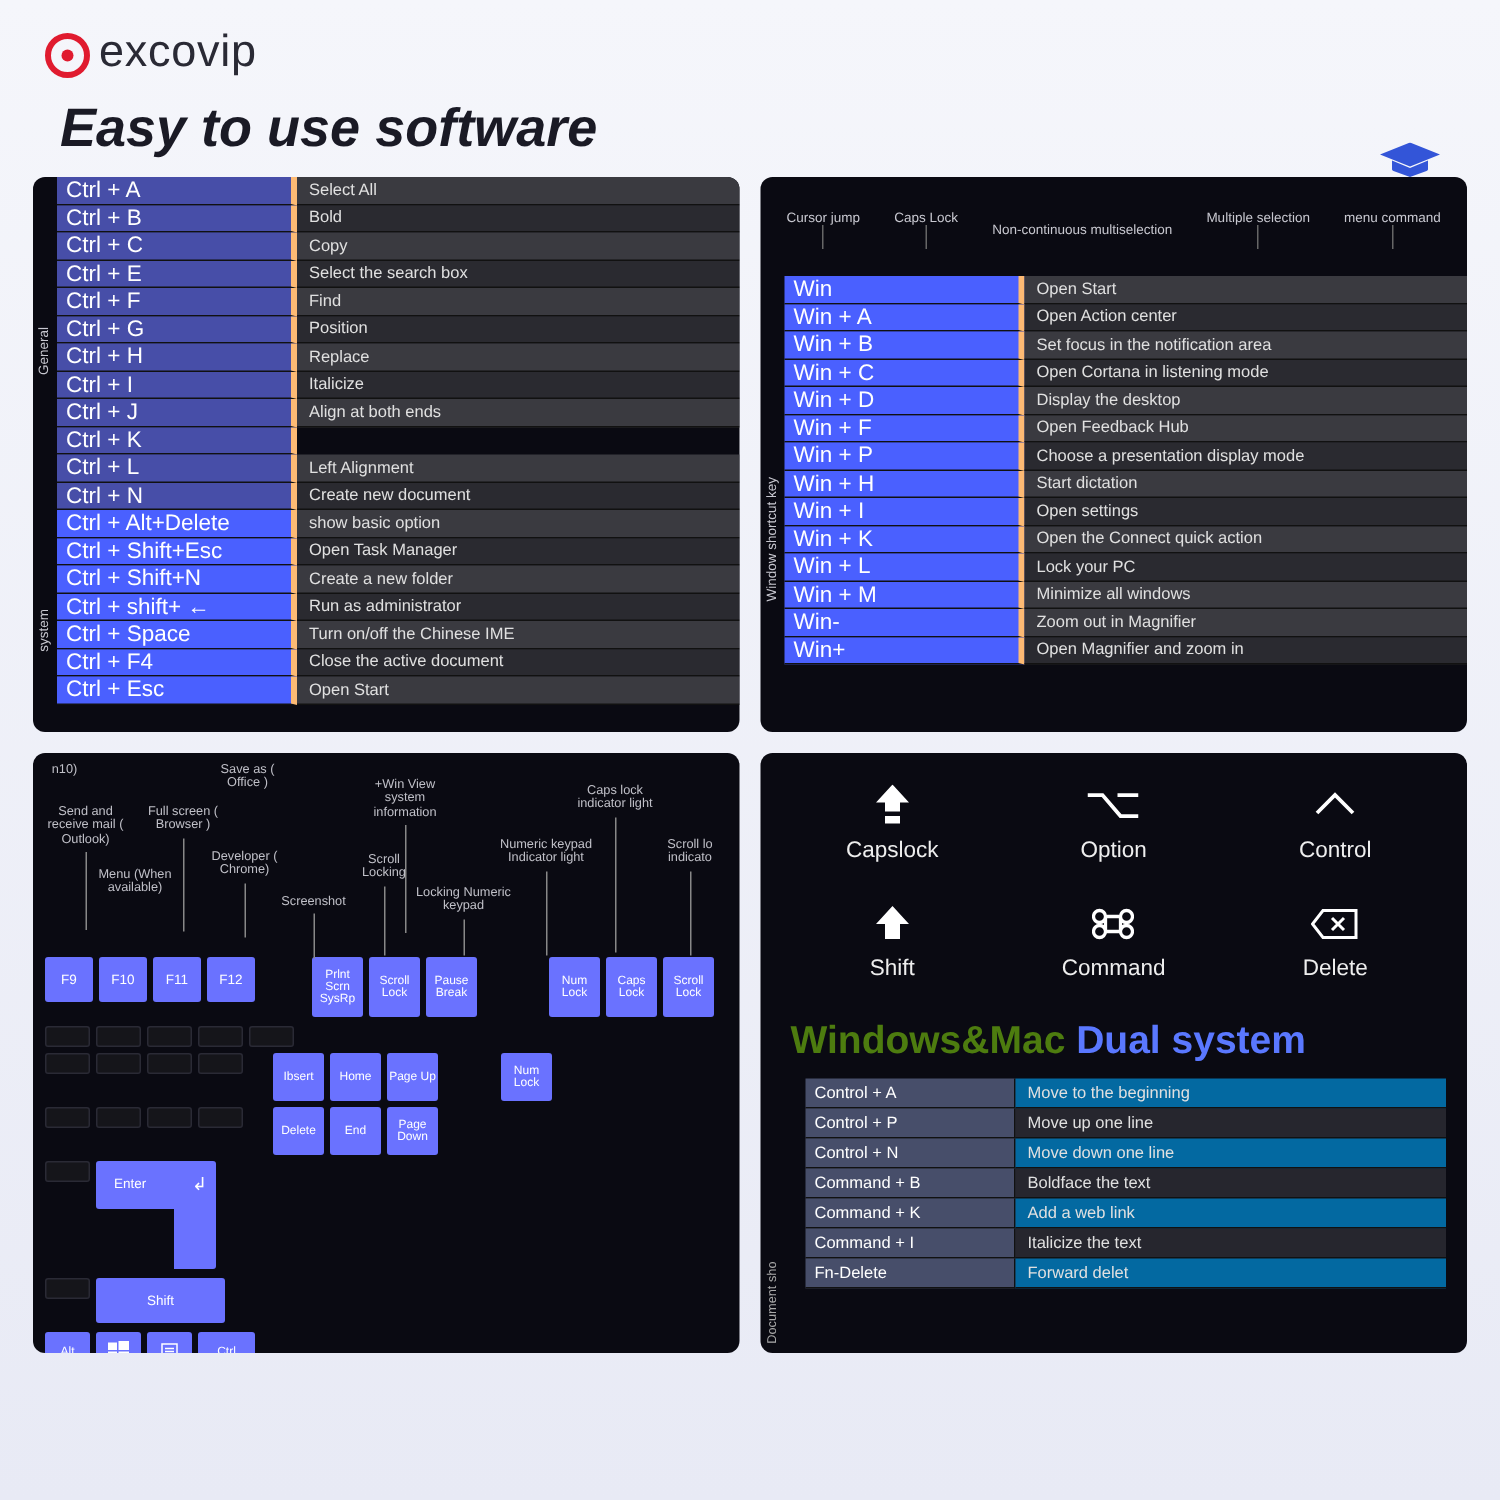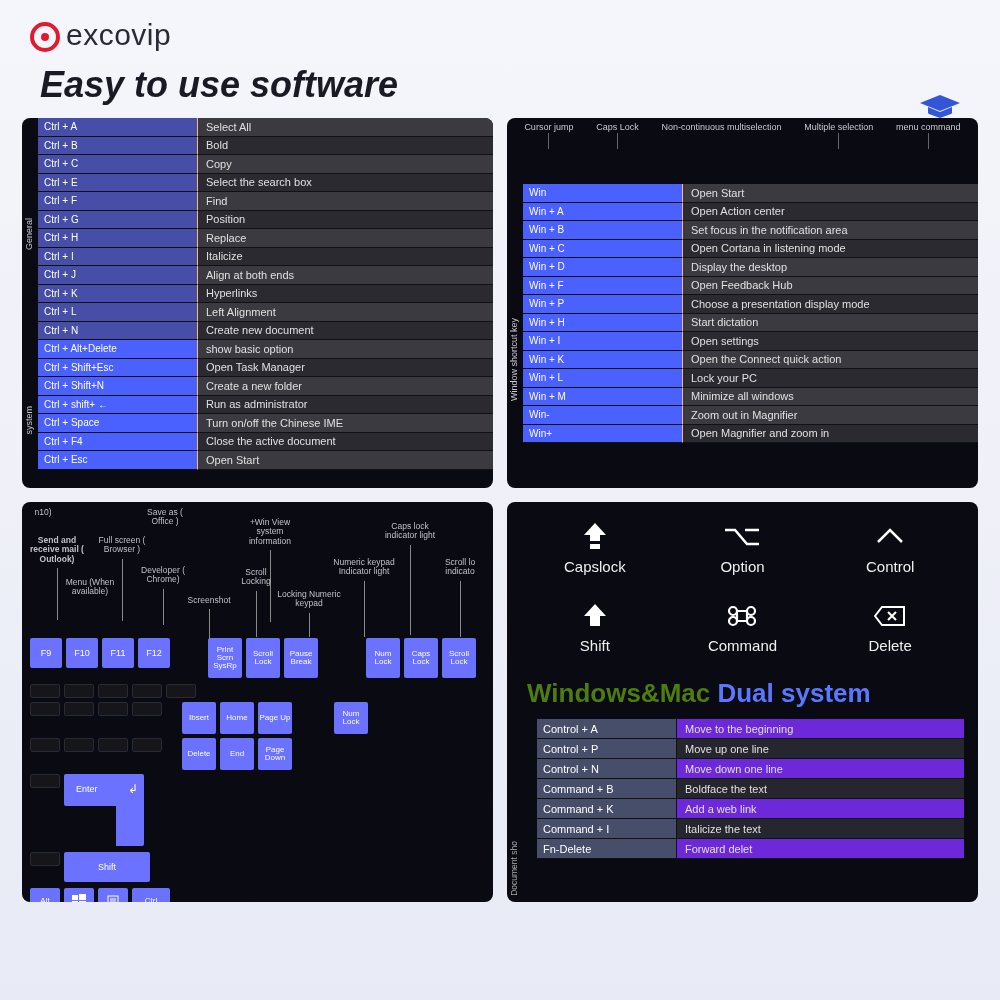--- a/index.html
+++ b/index.html
@@ -73,23 +73,23 @@
   }
   
   .sc-table { width: 100%; }
   .sc-row { display: flex; height: 18.5px; align-items: stretch; }
   .sc-key {
     width: 160px;
     background: #3b3ddb;
     color: #fff;
     padding: 2px 6px;
     display:flex; align-items:center;
-    font-size: 10px;
+    font-size: 15px;
     border-bottom: 1px solid #111;
-    border-right: 1px solid #fdba74;
+    border-right: 4px solid #fdba74;
   }
   .sc-key.muted { background: #474ea8; }
   .sc-key.bright { background: #4a60ff; }
   .sc-desc {
     flex: 1;
     background: #3a3a40;
     color: #e0e0e0;
     padding: 2px 8px;
     display:flex; align-items:center;
     font-size: 11px;
@@ -111,21 +111,21 @@
   }
   .tl-wrap { margin-left: 16px; }
   .p1-l1 { top: 100px; transform: rotate(180deg); }
   .p1-l2 { top: 288px; transform: rotate(180deg); }
   .p2-l1 { top: 200px; transform: rotate(180deg); }
 
   .p2-hdr {
     height: 66px;
     display:flex;
     justify-content:space-around;
-    align-items:flex-start;
+    align-items:center;
     padding: 4px 6px 0 6px;
     font-size: 9px;
     line-height: 1.2;
     color:#c8c8d0;
   }
   .p2-hdr div { text-align:center; }
   .p2-hdr .line { display:block; width:1px; height:16px; background:#666; margin:0 auto; }
 
   
   .p3 { padding: 6px 8px 8px 8px; }
@@ -168,21 +168,21 @@
   .dual-title .d { color:#5a78ff; }
   .p4-table { margin-left:16px; }
   .p4-row { display:flex; height:20px; }
   .p4-key {
     width:140px; background:#474e6a; color:#fff;
     display:flex; align-items:center; padding:0 6px;
     font-size:11px; border-bottom:1px solid #111;
     border-right:1px solid #111;
   }
   .p4-desc {
-    flex:1; background:#6d28d9; color:#e0e0e0;
+    flex:1; background:#0369a1; color:#e0e0e0;
     display:flex; align-items:center; padding:0 8px;
     font-size:11px; border-bottom:1px solid #111;
   }
   .p4-desc.alt { background:#26262e; }
   .p4-vlabel {
     position:absolute; left:2px; bottom:6px;
     font-size:8.5px; color:#aaa;
     writing-mode: vertical-rl; transform: rotate(180deg);
   }
 
@@ -246,21 +246,20 @@
           <div class="sc-row">
             <div class="sc-key muted">Ctrl + I</div>
             <div class="sc-desc alt">Italicize</div>
           </div>
           <div class="sc-row">
             <div class="sc-key muted">Ctrl + J</div>
             <div class="sc-desc">Align at both ends</div>
           </div>
           <div class="sc-row">
             <div class="sc-key muted">Ctrl + K</div>
-            <div class="sc-desc alt">Hyperlinks</div>
           </div>
           <div class="sc-row">
             <div class="sc-key muted">Ctrl + L</div>
             <div class="sc-desc">Left Alignment</div>
           </div>
           <div class="sc-row">
             <div class="sc-key muted">Ctrl + N</div>
             <div class="sc-desc alt">Create new document</div>
           </div>
         </div>
@@ -366,21 +365,21 @@
             <div class="sc-key bright">Win+</div>
             <div class="sc-desc alt">Open Magnifier and zoom in</div>
           </div>
         </div>
   </div>
 </div>
 
 <div class="panel p3">
   <div class="anno">
     <div class="anno-item" style="left:0;top:0;width:26px;"><span>n10)</span></div>
-    <div class="anno-item" style="left:0;top:28px;width:54px;font-weight:bold;"><span>Send and receive mail ( Outlook)</span><span class="ln" style="height:52px"></span></div>
+    <div class="anno-item" style="left:0;top:28px;width:54px;"><span>Send and receive mail ( Outlook)</span><span class="ln" style="height:52px"></span></div>
     <div class="anno-item" style="left:30px;top:70px;width:60px;"><span>Menu (When available)</span></div>
     <div class="anno-item" style="left:62px;top:28px;width:60px;"><span>Full screen ( Browser )</span><span class="ln" style="height:62px"></span></div>
     <div class="anno-item" style="left:110px;top:0;width:50px;"><span>Save as ( Office )</span></div>
     <div class="anno-item" style="left:104px;top:58px;width:58px;"><span>Developer ( Chrome)</span><span class="ln" style="height:36px"></span></div>
     <div class="anno-item" style="left:152px;top:88px;width:54px;"><span>Screenshot</span><span class="ln" style="height:30px"></span></div>
     <div class="anno-item" style="left:210px;top:10px;width:60px;"><span>+Win View system information</span><span class="ln" style="height:72px"></span></div>
     <div class="anno-item" style="left:204px;top:60px;width:44px;"><span>Scroll Locking</span><span class="ln" style="height:46px"></span></div>
     <div class="anno-item" style="left:244px;top:82px;width:70px;"><span>Locking Numeric keypad</span><span class="ln" style="height:24px"></span></div>
     <div class="anno-item" style="left:298px;top:50px;width:72px;"><span>Numeric keypad Indicator light</span><span class="ln" style="height:56px"></span></div>
     <div class="anno-item" style="left:350px;top:14px;width:60px;"><span>Caps lock indicator light</span><span class="ln" style="height:90px"></span></div>

